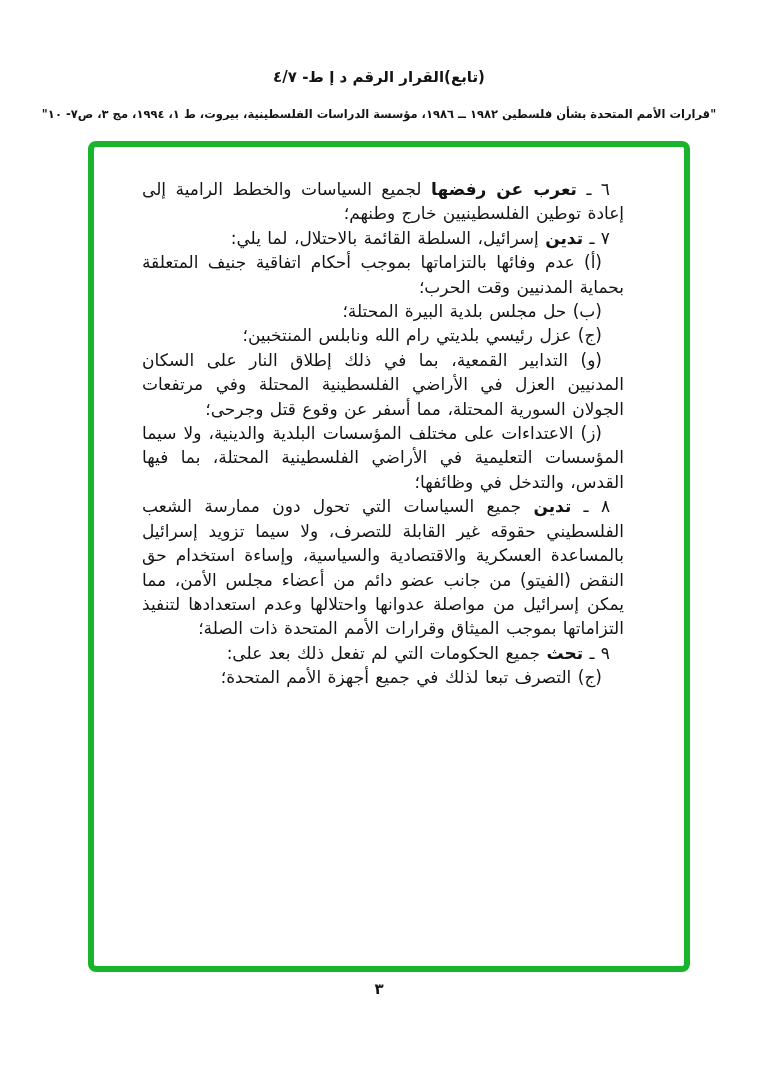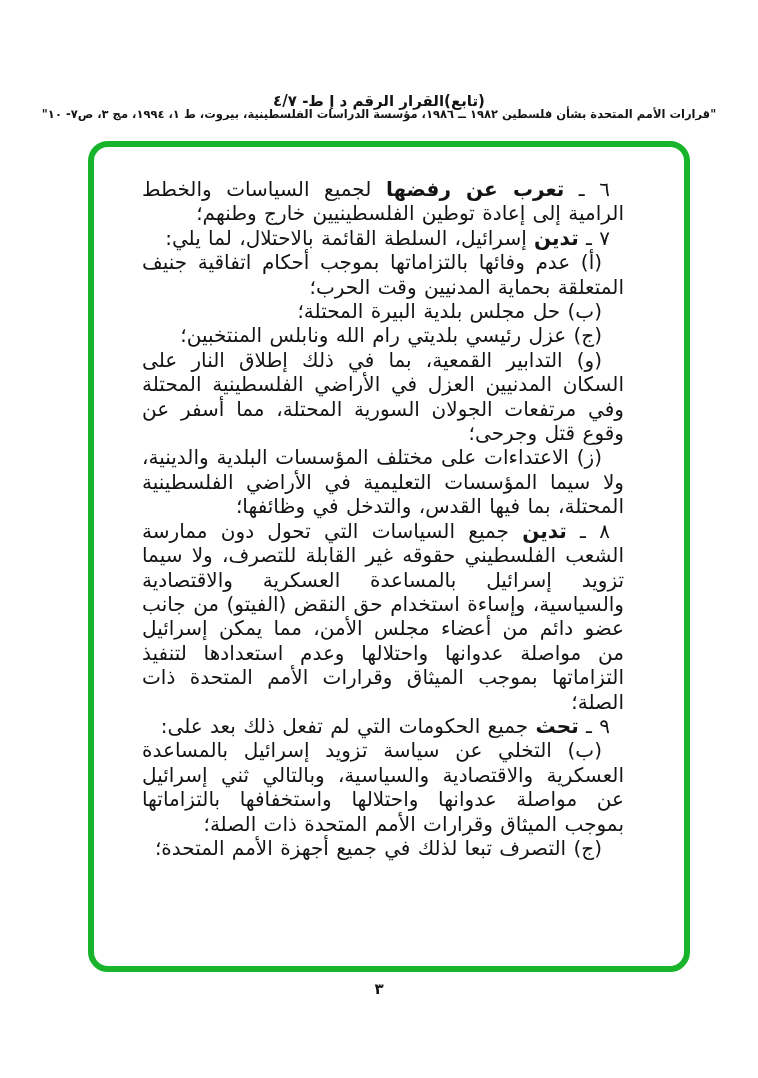--- a/index.html
+++ b/index.html
@@ -6,38 +6,38 @@
   * { margin:0; padding:0; box-sizing:border-box; }
   html,body { background:#ffffff; }
   body {
     position:relative;
     width:758px; height:1078px;
     font-family:"DejaVu Sans", sans-serif;
     color:var(--ink);
     overflow:hidden;
   }
   .hdr-title {
-    position:absolute; top:92px; left:0; right:0;
+    position:absolute; top:68px; left:0; right:0;
     text-align:center; direction:rtl;
     font-size:15px; font-weight:700; letter-spacing:0px;
   }
   .hdr-source {
     position:absolute; top:107px; left:0; right:0;
     text-align:center; direction:rtl;
     font-size:11.5px; font-weight:700;
   }
   .frame {
     position:absolute; left:88px; top:141px;
     width:602px; height:831px;
     border:6px solid var(--green);
-    border-radius:20px;
+    border-radius:8px;
     padding:30px 60px 0 48px;
     direction:rtl;
     text-align:justify;
-    font-size:20px;
+    font-size:17px;
     line-height:24.4px;
     color:var(--ink);
   }
   .para { text-indent:14px; word-spacing:1px; }
   .para.item { text-indent:22px; }
   .b { font-weight:700; }
   .pageno {
     position:absolute; top:980px; left:0; right:0;
     text-align:center; font-size:15px; font-weight:700;
   }
@@ -51,17 +51,16 @@
 <div class="frame">
   <p class="para num"><span>٦ ـ</span> <span class="b">تعرب عن رفضها</span> <span>لجميع السياسات والخطط الرامية إلى إعادة توطين الفلسطينيين خارج وطنهم؛</span></p>
   <p class="para num"><span>٧ ـ</span> <span class="b">تدين</span> <span>إسرائيل، السلطة القائمة بالاحتلال، لما يلي:</span></p>
   <p class="para item"><span>(أ)</span> <span>عدم وفائها بالتزاماتها بموجب أحكام اتفاقية جنيف المتعلقة بحماية المدنيين وقت الحرب؛</span></p>
   <p class="para item"><span>(ب)</span> <span>حل مجلس بلدية البيرة المحتلة؛</span></p>
   <p class="para item"><span>(ج)</span> <span>عزل رئيسي بلديتي رام الله ونابلس المنتخبين؛</span></p>
   <p class="para item"><span>(و)</span> <span>التدابير القمعية، بما في ذلك إطلاق النار على السكان المدنيين العزل في الأراضي الفلسطينية المحتلة وفي مرتفعات الجولان السورية المحتلة، مما أسفر عن وقوع قتل وجرحى؛</span></p>
   <p class="para item"><span>(ز)</span> <span>الاعتداءات على مختلف المؤسسات البلدية والدينية، ولا سيما المؤسسات التعليمية في الأراضي الفلسطينية المحتلة، بما فيها القدس، والتدخل في وظائفها؛</span></p>
   <p class="para num"><span>٨ ـ</span> <span class="b">تدين</span> <span>جميع السياسات التي تحول دون ممارسة الشعب الفلسطيني حقوقه غير القابلة للتصرف، ولا سيما تزويد إسرائيل بالمساعدة العسكرية والاقتصادية والسياسية، وإساءة استخدام حق النقض (الفيتو) من جانب عضو دائم من أعضاء مجلس الأمن، مما يمكن إسرائيل من مواصلة عدوانها واحتلالها وعدم استعدادها لتنفيذ التزاماتها بموجب الميثاق وقرارات الأمم المتحدة ذات الصلة؛</span></p>
   <p class="para num"><span>٩ ـ</span> <span class="b">تحث</span> <span>جميع الحكومات التي لم تفعل ذلك بعد على:</span></p>
-  <p class="para item"><span>(ب)</span> <span>التخلي عن سياسة تزويد إسرائيل بالمساعدة العسكرية والاقتصادية والسياسية، وبالتالي ثني إسرائيل عن مواصلة عدوانها واحتلالها واستخفافها بالتزاماتها بموجب الميثاق وقرارات الأمم المتحدة ذات الصلة؛</span></p>
   <p class="para item"><span>(ج)</span> <span>التصرف تبعا لذلك في جميع أجهزة الأمم المتحدة؛</span></p>
 </div>
 
 <div class="pageno">٣</div>
 
 </body></html>

